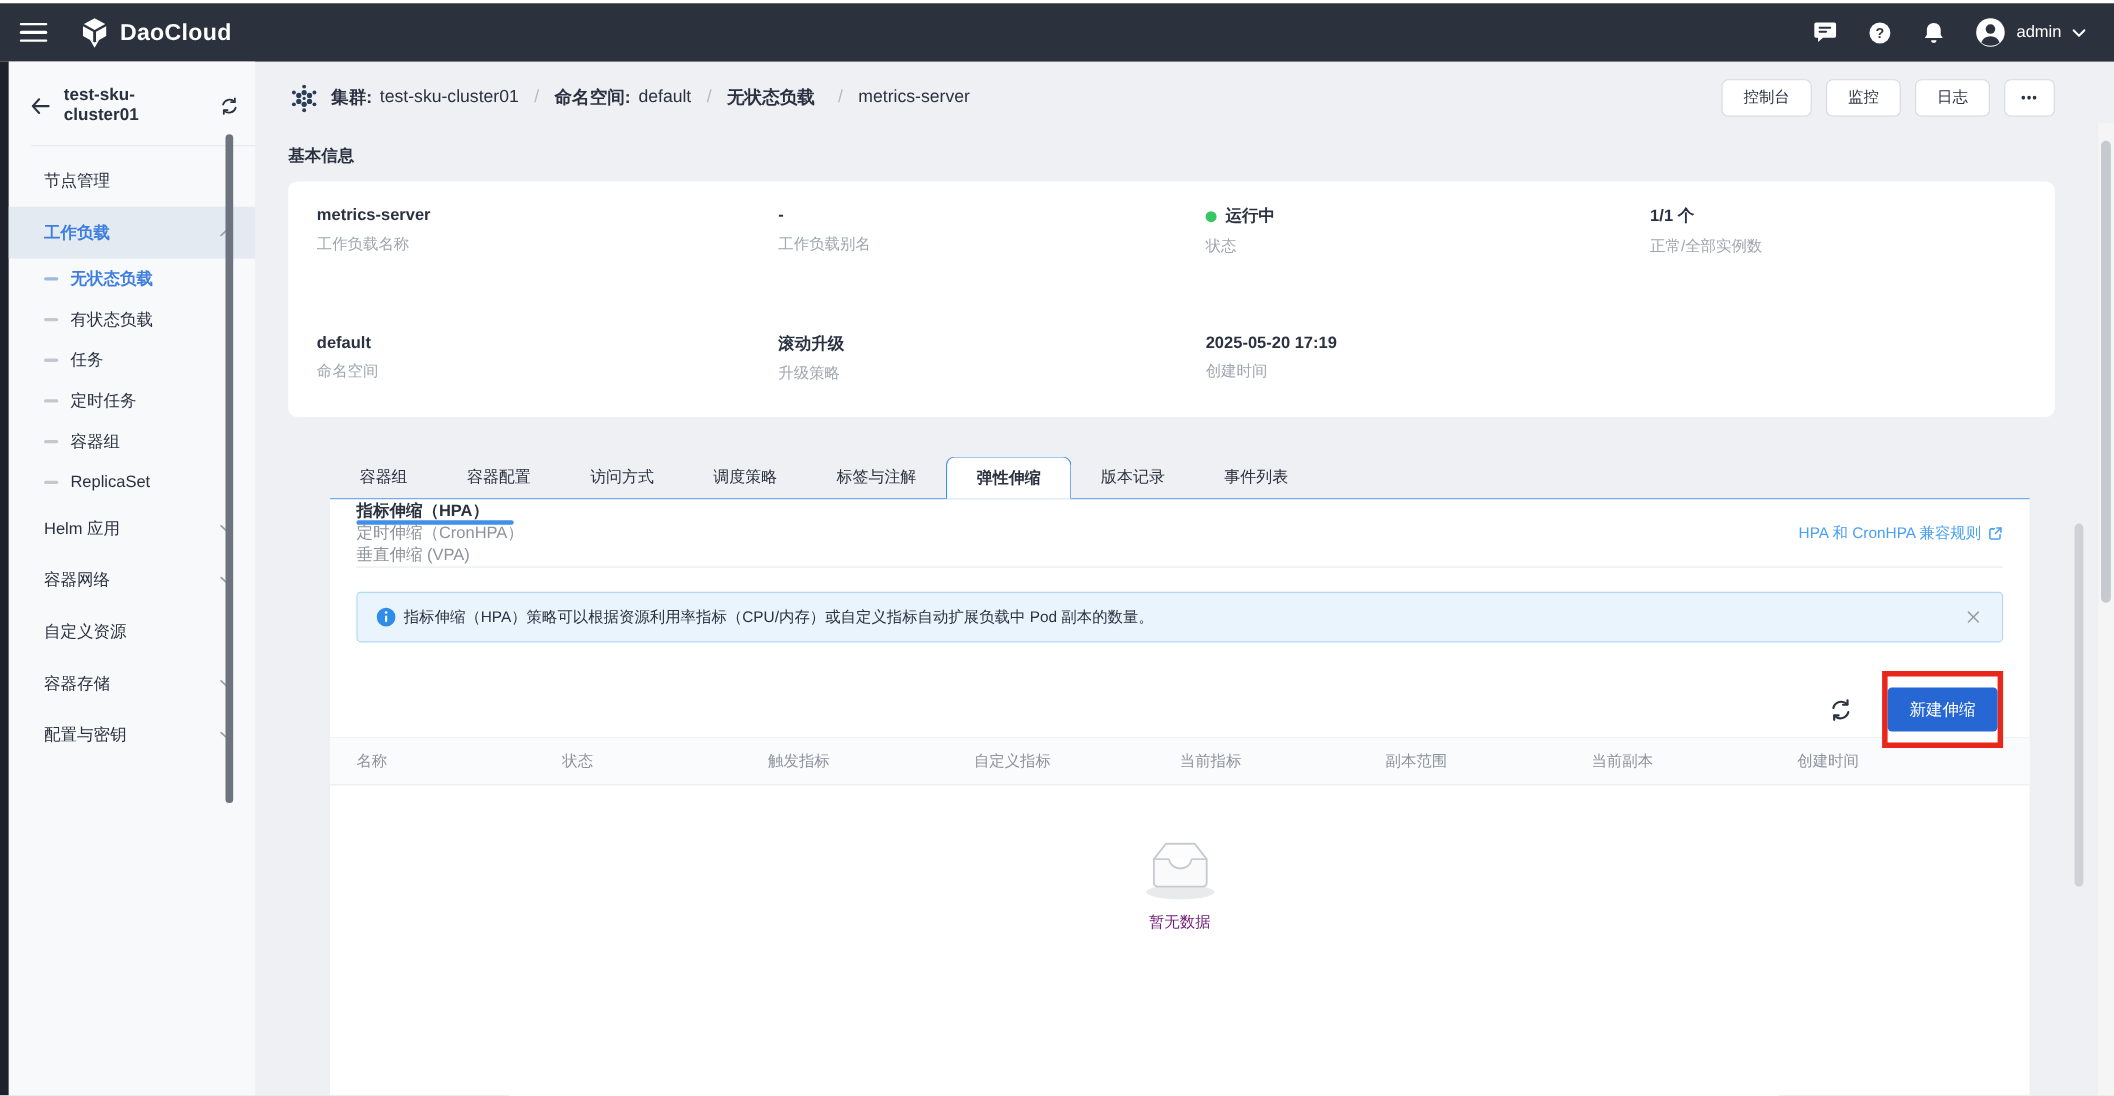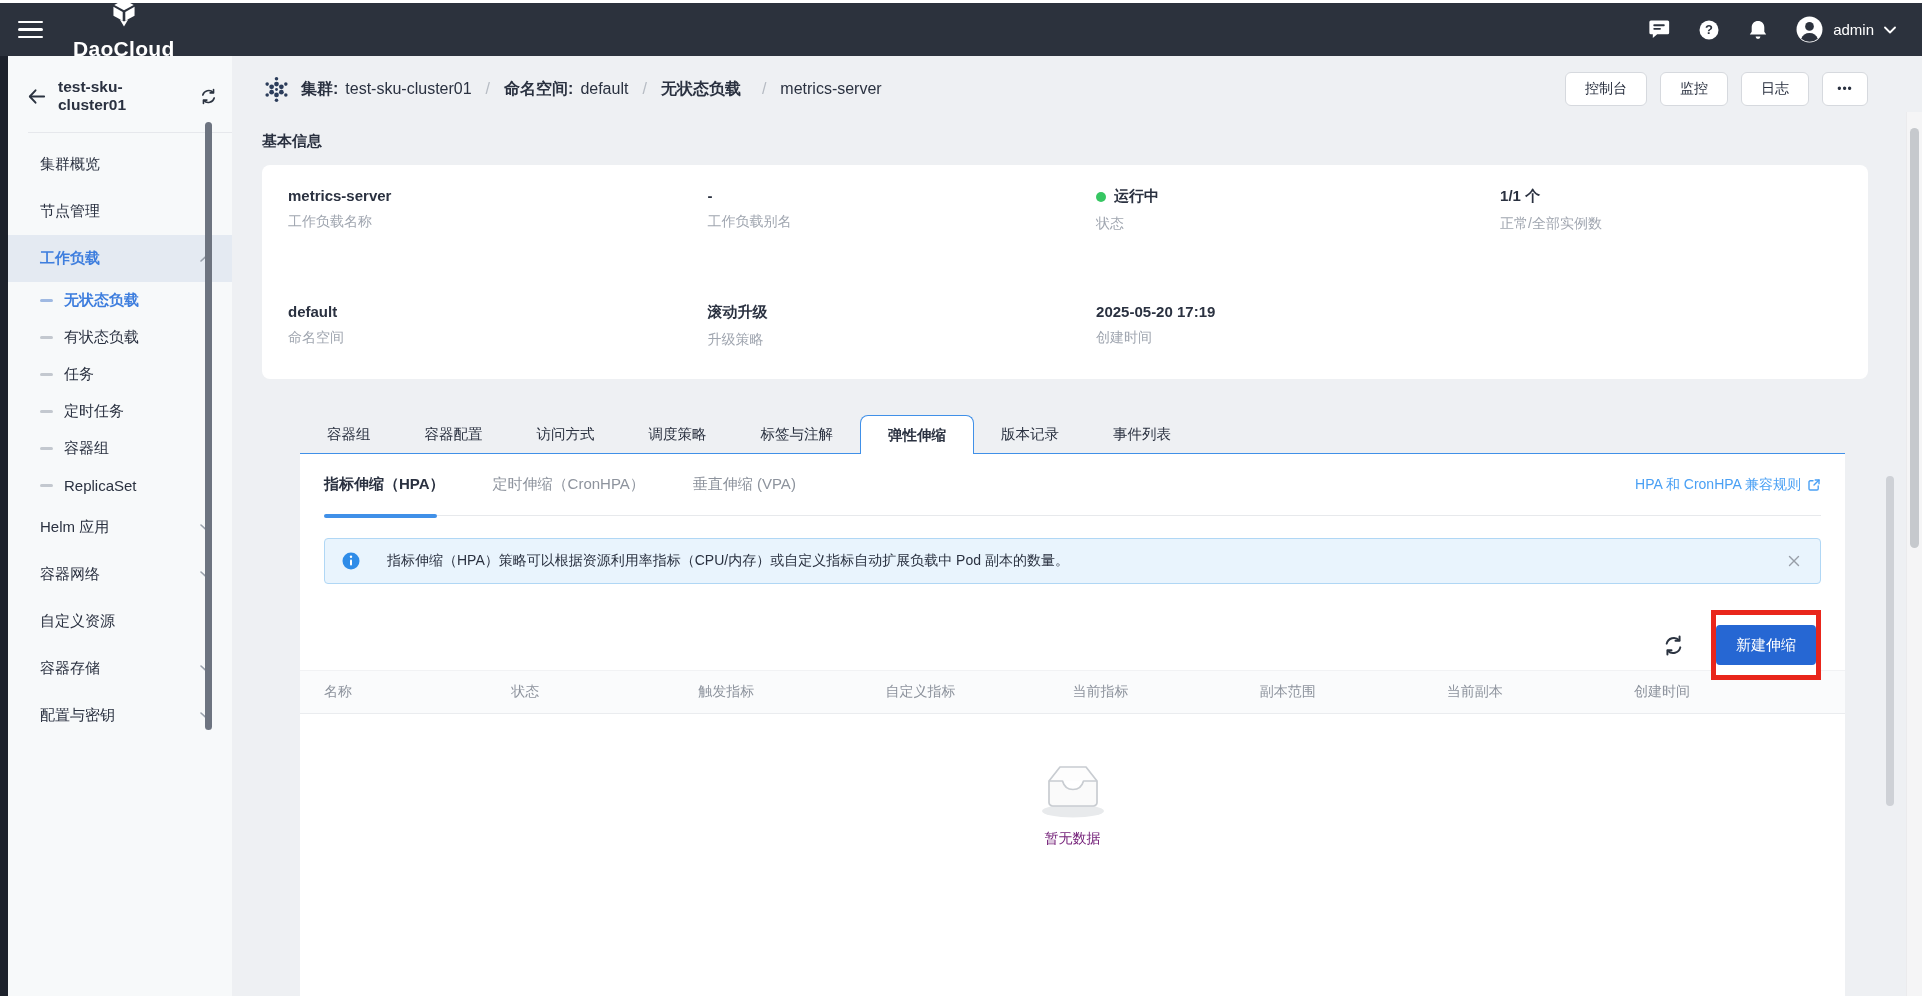--- a/index.html
+++ b/index.html
@@ -6,21 +6,21 @@
   body { font-family:"Liberation Sans","DejaVu Sans",sans-serif; background:#dfe1e5; }
   .screen { width:1922px; height:996px; position:relative; overflow:hidden;
             background:var(--page-bg,#eef0f3); display:flex; flex-direction:column; }
 
   
   .top-edge { height:3px; background:#ffffff; flex:none; }
   .topbar { height:53px; background:var(--topbar-bg,#2c323d); display:flex; align-items:center;
             padding:0 26px 0 18px; flex:none; }
   .hamburger { width:25px; display:flex; flex-direction:column; gap:5px; cursor:pointer; margin-right:30px; }
   .hamburger span { height:2.5px; background:#fff; border-radius:2px; }
-  .brand { display:flex; align-items:center; gap:10px; cursor:pointer;flex-direction:column; }
+  .brand { display:flex; align-items:center; gap:10px; cursor:pointer; }
   .brand-text { color:#fff; font-size:21px; font-weight:700; letter-spacing:.3px; }
   .topbar-right { margin-left:auto; display:flex; align-items:center; gap:27px; }
   .tb-icon { display:flex; cursor:pointer; }
   .tb-user { display:flex; align-items:center; gap:10px; color:#fff; font-size:15px; cursor:pointer; }
   .cutout { fill:var(--topbar-bg,#2c323d); }
   .cutout-text { fill:var(--topbar-bg,#2c323d); font-weight:bold; font-size:13px; }
 
   
   .app { flex:1; display:flex; min-height:0; position:relative; }
   .left-rail { width:8px; background:#1d222c; flex:none; }
@@ -77,21 +77,21 @@
   .subtab-row { margin:0 24px; display:flex; align-items:center; height:62px; border-bottom:1px solid #e7e9ec; }
   .subtab { height:100%; display:flex; align-items:center; margin-right:48px; font-size:15px;
             color:#8d939d; cursor:pointer; position:relative; }
   .subtab.active { color:var(--text-dark,#2a3140); font-weight:700; }
   .subtab.active::after { content:""; position:absolute; left:0; bottom:-2.5px; height:4px; width:94%;
             background:var(--tab-border-blue,#4090e8); border-radius:2px; }
   .compat-link { margin-left:auto; display:flex; align-items:center; gap:6px;
                  color:var(--link-blue,#4aa0f4); font-size:14px; cursor:pointer; text-decoration:none; }
 
   .banner { margin:22px 24px 0; background:var(--banner-bg,#e9f4fd); border:1px solid var(--banner-border,#b0d7f5);
-            border-radius:4px; height:46px; display:flex; align-items:center; padding:0 16px; gap:26px; }
+            border-radius:4px; height:46px; display:flex; align-items:center; padding:0 16px; gap:6px; }
   .banner-text { font-size:14px; color:var(--text-dark,#2a3140); flex:1; }
   .banner-close { display:flex; cursor:pointer; padding:4px; }
 
   .toolbar { margin:26px 24px 0; display:flex; justify-content:flex-end; align-items:center;
              position:relative; z-index:2; }
   .refresh-btn { margin-right:26px; display:flex; cursor:pointer; color:#2b3340; }
   .red-box { border:5px solid var(--annotation-red,#e9261b); padding:10px 0; background:#fff; }
   .create-btn { background:var(--accent-blue,#2667d3); color:#fff; border:none; border-radius:4px;
                 height:40px; padding:0 20px; font-size:15px; cursor:pointer;
                 font-family:"Liberation Sans","DejaVu Sans",sans-serif; }
@@ -189,23 +189,20 @@
             <path d="M4 8.5A6.5 6.5 0 0 1 15 5.8"></path>
               <polyline points="15.3,2.6 15.3,6.2 11.7,6.2"></polyline>
             <path d="M16 11.5A6.5 6.5 0 0 1 5 14.2"></path>
               <polyline points="4.7,17.4 4.7,13.8 8.3,13.8"></polyline>
           </svg>
         </span>
       </div>
       <div class="sidebar-divider"></div>
       <nav class="nav" id="sidebar-nav">
           <div class="nav-item">
-            <span class="nav-label">集群概览</span>
-          </div>
-          <div class="nav-item">
             <span class="nav-label">节点管理</span>
           </div>
           <div class="nav-item active">
             <span class="nav-label">工作负载</span>
             <span class="chev up">
               <svg width="12" height="7" viewBox="0 0 12 7" fill="none" stroke="currentColor" stroke-width="1.6" stroke-linecap="round" stroke-linejoin="round">
                 <polyline points="1,1 6,5.6 11,1"></polyline>
               </svg>
             </span>
           </div>
@@ -375,21 +372,21 @@
             <div class="tab">访问方式</div>
             <div class="tab">调度策略</div>
             <div class="tab">标签与注解</div>
             <div class="tab active">弹性伸缩</div>
             <div class="tab">版本记录</div>
             <div class="tab">事件列表</div>
           </div>
 
         <section class="panel">
           <div class="subtab-row">
-            <div id="subtabs" style="display:flex;height:100%;">
+            <div id="subtabs" style="display:flex;height:100%;flex-direction:column;">
                 <div class="subtab active">指标伸缩（HPA）</div>
                 <div class="subtab">定时伸缩（CronHPA）</div>
                 <div class="subtab">垂直伸缩 (VPA)</div>
               </div>
             <a class="compat-link">
               <span>HPA 和 CronHPA 兼容规则</span>
               <span style="display:flex;">
                 <svg width="14" height="14" viewBox="0 0 14 14" fill="none" stroke="#4aa0f4" stroke-width="1.4" stroke-linecap="round" stroke-linejoin="round">
                   <path d="M6 2.8H3.2A1.2 1.2 0 0 0 2 4v6.8A1.2 1.2 0 0 0 3.2 12H10a1.2 1.2 0 0 0 1.2-1.2V8"></path>
                   <polyline points="8.2,2 12,2 12,5.8"></polyline>

